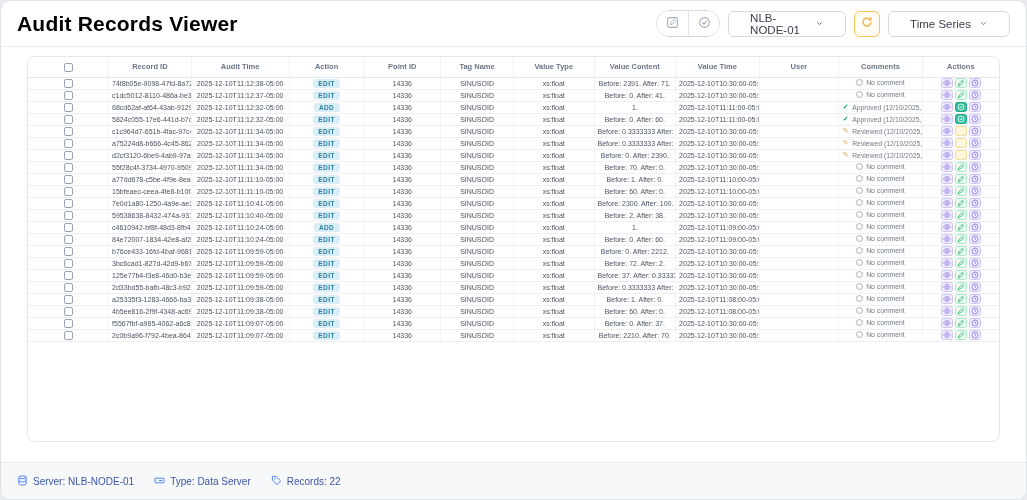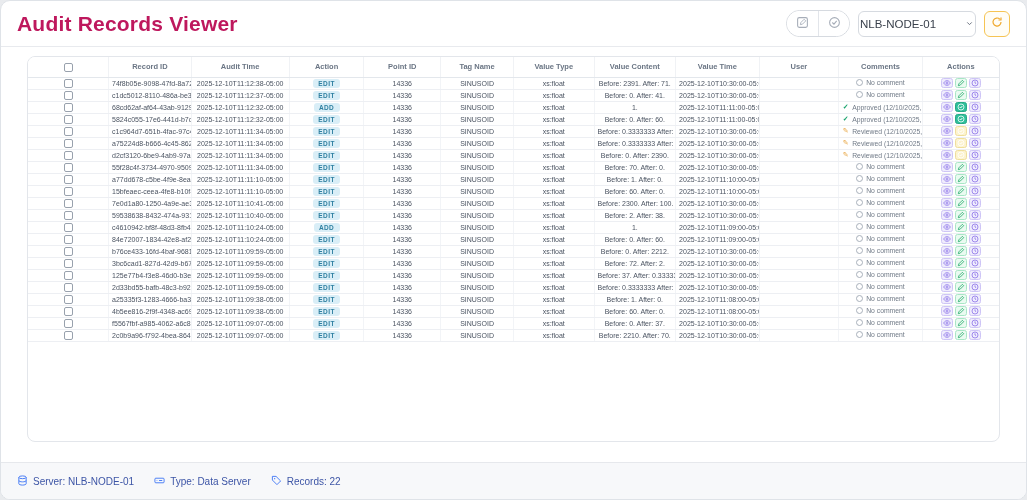--- a/index.html
+++ b/index.html
@@ -6,33 +6,33 @@
   html,body { background:#e9ebee; font-family:"Liberation Sans", sans-serif; }
   .app {
     width:1027px; height:500px; background:#fff; border-radius:10px;
     overflow:hidden; display:flex; flex-direction:column; border:1px solid #dfe3e8;
   }
   
   .top {
     height:46px; flex:0 0 auto; display:flex; align-items:center;
     justify-content:space-between; padding:0 16px; border-bottom:1px solid #e8eaee;
   }
-  .page-title { font-size:21px; font-weight:bold; color:#be185d; letter-spacing:.2px; }
+  .page-title { font-size:21px; font-weight:bold; color:#000000; letter-spacing:.2px; }
   .toolbar { display:flex; align-items:center; gap:8px; }
   .btn-group {
     display:flex; border:1px solid #d6dae0; border-radius:14px; overflow:hidden; background:#fff;
   }
   .btn-group button {
     width:31px; height:25px; background:#fff; border:none; display:flex;
     align-items:center; justify-content:center; cursor:pointer;
   }
   .btn-group button + button { border-left:1px solid #e2e5ea; }
   .sel {
     height:26px; border:1px solid #d6dae0; border-radius:6px; background:#fff;
-    display:flex; align-items:center; gap:8px; padding:0 1px; font-size:11.5px;
+    display:flex; align-items:center; gap:8px; padding:0 21px; font-size:11.5px;
     color:#3a414c; cursor:pointer;
   }
   .sel.node { width:118px; justify-content:space-between; }
   .refresh-btn {
     width:26px; height:26px; border:1px solid #f6c453; border-radius:6px;
     background:#fffdf6; display:flex; align-items:center; justify-content:center; cursor:pointer;
   }
   .search-wrap {
     height:26px; border:1px solid #d6dae0; border-radius:6px; background:#fff;
     display:flex; align-items:stretch; overflow:hidden; width:193px;
@@ -141,20 +141,28 @@
         </span>
       </div>
       <button class="refresh-btn" title="Refresh">
         <span>
           <svg width="12" height="12" viewBox="0 0 24 24" fill="none" stroke="#f0a92e" stroke-width="2.4">
               <path d="M20 12a8 8 0 1 1-2.3-5.6"></path>
               <path d="M20 3v5h-5" stroke-linejoin="round"></path>
             </svg>
         </span>
       </button>
+      <div class="sel">
+        <span>Time Series</span>
+        <span>
+          <svg width="9" height="9" viewBox="0 0 24 24" fill="none" stroke="#6b7280" stroke-width="2.6">
+              <path d="M6 9l6 6 6-6"></path>
+            </svg>
+        </span>
+      </div>
     </div>
   </div>
 
   <div class="content">
     <div class="card">
       <table>
         <colgroup>
           <col style="width:8.3%">
             <col style="width:8.5%">
             <col style="width:10.1%">

